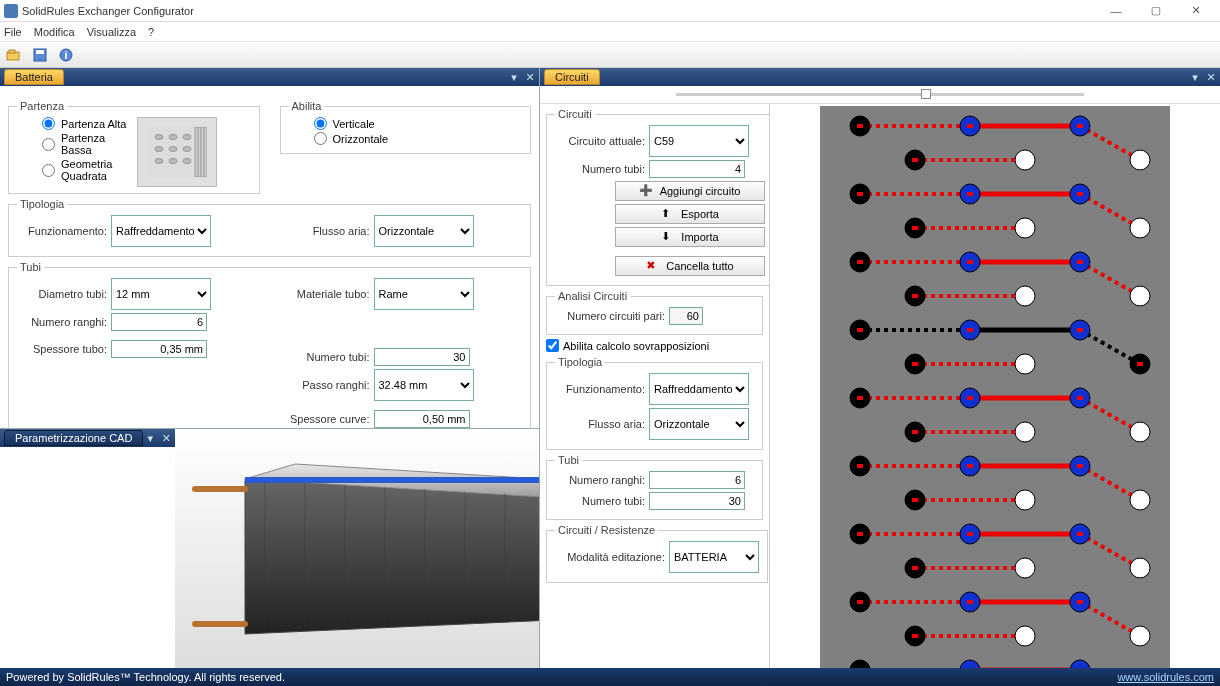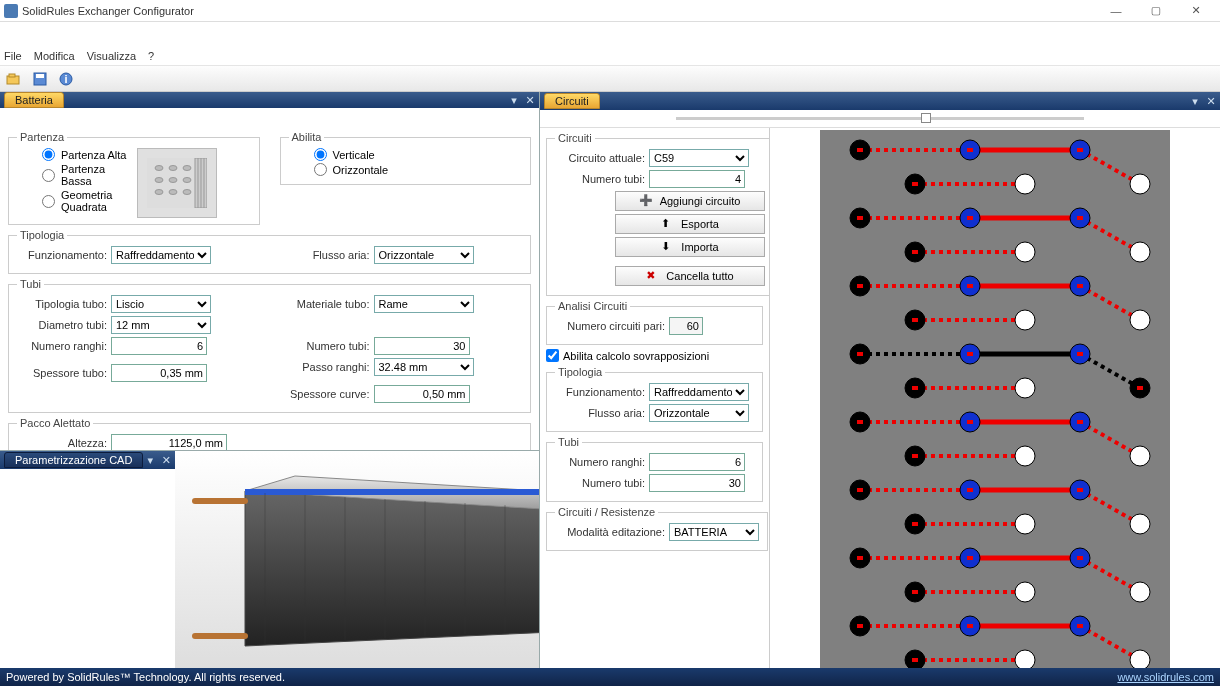--- a/index.html
+++ b/index.html
@@ -1,40 +1,40 @@
 <!DOCTYPE html>
 <html><head>
 <meta charset="utf-8">
 <style>
 * { box-sizing: border-box; margin: 0; padding: 0; font-family: "Segoe UI", Tahoma, sans-serif; font-size: 11px; }
 body { background: #fff; width: 1220px; height: 686px; overflow: hidden; display: flex; flex-direction: column; }
 .titlebar { height: 22px; background: #fff; display: flex; align-items: center; padding: 0 4px; border-bottom: 1px solid #ddd; }
 .titlebar .icon { width: 14px; height: 14px; background: #4a7ab3; margin-right: 4px; border-radius: 2px; }
 .titlebar .title { flex: 1; color: #333; }
 .titlebar .winbtn { width: 40px; height: 22px; display: flex; align-items: center; justify-content: center; color: #555; cursor: pointer; }
-.menubar { height: 20px; background: #fff; display: flex; align-items: center; padding: 0 4px; gap: 12px; border-bottom: 1px solid #e5e5e5; margin-top: 24px; }
+.menubar { height: 20px; background: #fff; display: flex; align-items: center; padding: 0 4px; gap: 12px; border-bottom: 1px solid #e5e5e5; }
 .menubar .item { color: #333; cursor: pointer; }
 .toolbar { height: 26px; background: linear-gradient(#fdfdfd,#e8e8e8); display: flex; align-items: center; padding: 0 4px; gap: 6px; border-bottom: 1px solid #ccc; }
 .toolbar .tbtn { width: 20px; height: 20px; display: flex; align-items: center; justify-content: center; cursor: pointer; }
 .main { flex: 1; display: flex; overflow: hidden; }
 .left { width: 540px; display: flex; flex-direction: column; border-right: 1px solid #9aa; }
 .panel-tab { height: 18px; background: linear-gradient(#3a5c8c,#1a3a6c); display: flex; align-items: center; padding-left: 4px; color: #fff; position: relative; }
 .panel-tab .tab-label { background: linear-gradient(#ffd966,#e8a633); color: #222; padding: 1px 10px; border-radius: 3px 3px 0 0; border: 1px solid #b8862b; display: inline-block; }
 .panel-tab .tab-label.dark { background: linear-gradient(#2a4a7a,#18305a); color: #fff; border: 1px solid #0c1c3c; }
 .panel-tab .panel-controls { margin-left: auto; display: flex; gap: 2px; padding-right: 2px; }
 .panel-tab .pbtn { width: 14px; height: 14px; color: #cde; cursor: pointer; display: flex; align-items: center; justify-content: center; }
-.panel-body { flex: 1; background: #fff; overflow-y: auto; padding: 23px 8px; }
+.panel-body { flex: 1; background: #fff; overflow-y: auto; padding: 14px 8px; }
 fieldset { border: 1px solid #ccc; margin-bottom: 4px; padding: 5px 8px 6px 8px; }
 legend { color: #444; padding: 0 3px; }
 .row { display: flex; align-items: center; gap: 4px; margin-bottom: 3px; }
 .row .lbl { width: 90px; text-align: right; color: #333; }
 .row .lbl.wide { width: 110px; }
 .row input[type=text] { border: 1px solid #7a9; background: #fff; height: 18px; padding: 0 3px; text-align: right; }
 .row input[readonly] { background: #f5f5f5; }
-.row select { border: 1px solid #7aa; height: 18px; background: #fff; }
+.row select { border: 1px solid #7aa; height: 32px; background: #fff; }
 .two-col { display: flex; gap: 20px; }
 .two-col > div { flex: 1; }
 .radio-row { display: flex; align-items: center; gap: 4px; margin-bottom: 2px; margin-left: 25px; }
 .radio-row input { margin-right: 2px; }
 .thumb { width: 80px; height: 70px; background: #e0e0e0; border: 1px solid #bbb; margin-left: 10px; display: flex; align-items: center; justify-content: center; color: #888; }
 .btn { display: flex; align-items: center; justify-content: center; gap: 6px; border: 1px solid #aaa; background: linear-gradient(#fdfdfd,#e6e6e6); height: 20px; cursor: pointer; padding: 0 8px; margin-bottom: 3px; width: 150px; }
 .btn .bicon { width: 14px; height: 14px; }
 .right { flex: 1; display: flex; flex-direction: column; }
 .right-split { display: flex; flex: 1; overflow: hidden; }
 .circuits-props { width: 230px; background: #fff; padding: 4px 6px; overflow-y: auto; border-right: 1px solid #ccc; }
@@ -169,24 +169,20 @@
               <span class="lbl">Flusso aria:</span>
               <select style="width:100px;"><option>Orizzontale</option></select>
             </div>
         </div>
       </fieldset>
 
       <fieldset>
         <legend>Tubi</legend>
         <div class="two-col">
           <div>
-            <div class="row">
-                <span class="lbl">Tipologia tubo:</span>
-                <select style="width:100px;"><option>Liscio</option></select>
-              </div>
             <div class="row">
                 <span class="lbl">Diametro tubi:</span>
                 <select style="width:100px;"><option>12 mm</option></select>
               </div>
             <div class="row">
                 <span class="lbl">Numero ranghi:</span>
                 <input type="text" style="width: 96px;" value="6">
               </div>
             <div style="height:6px;"></div>
             <div class="row">

